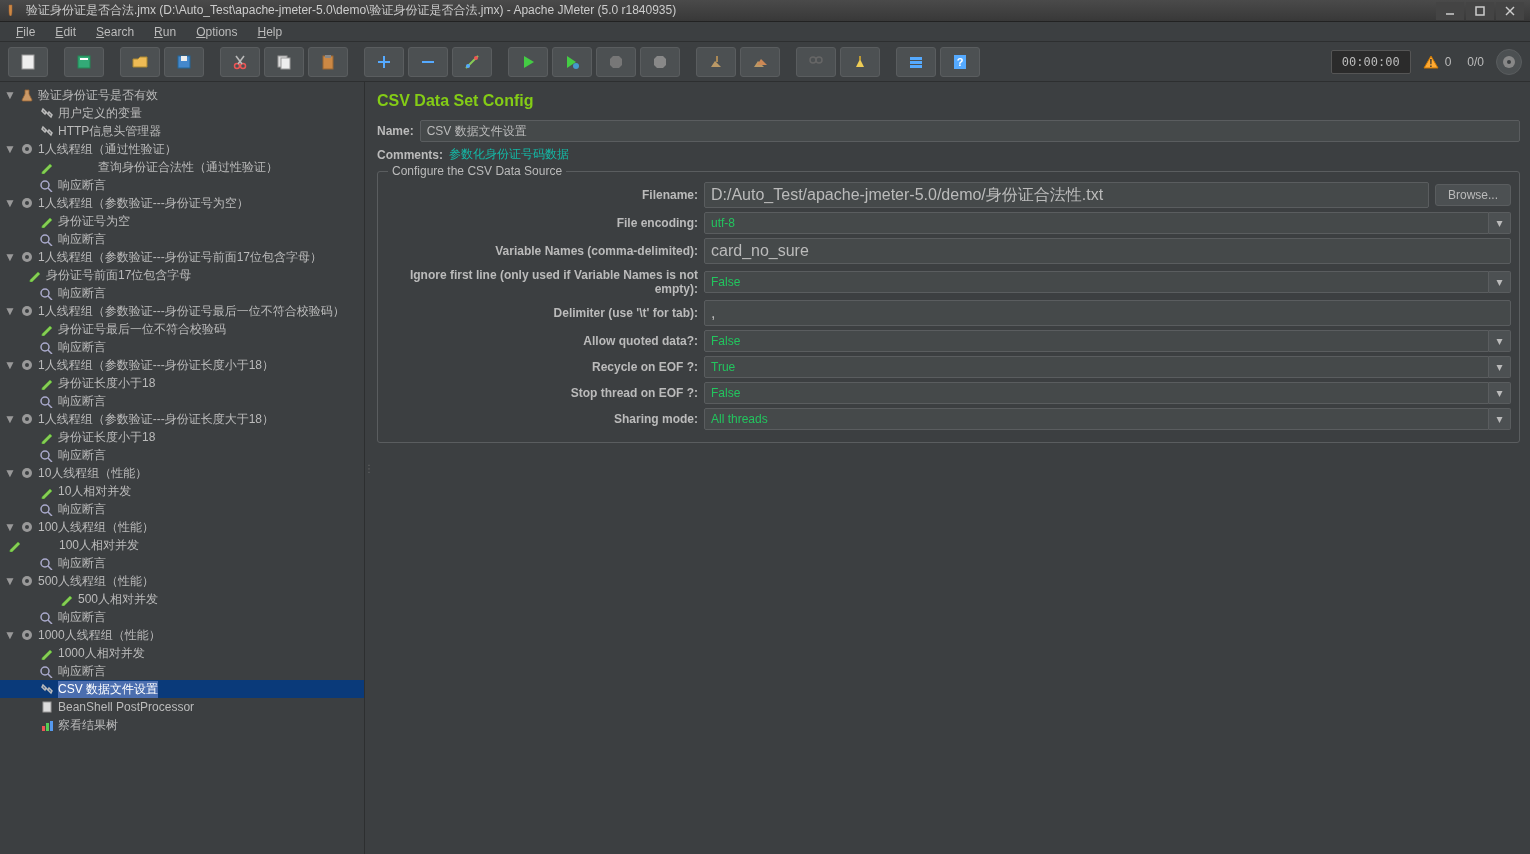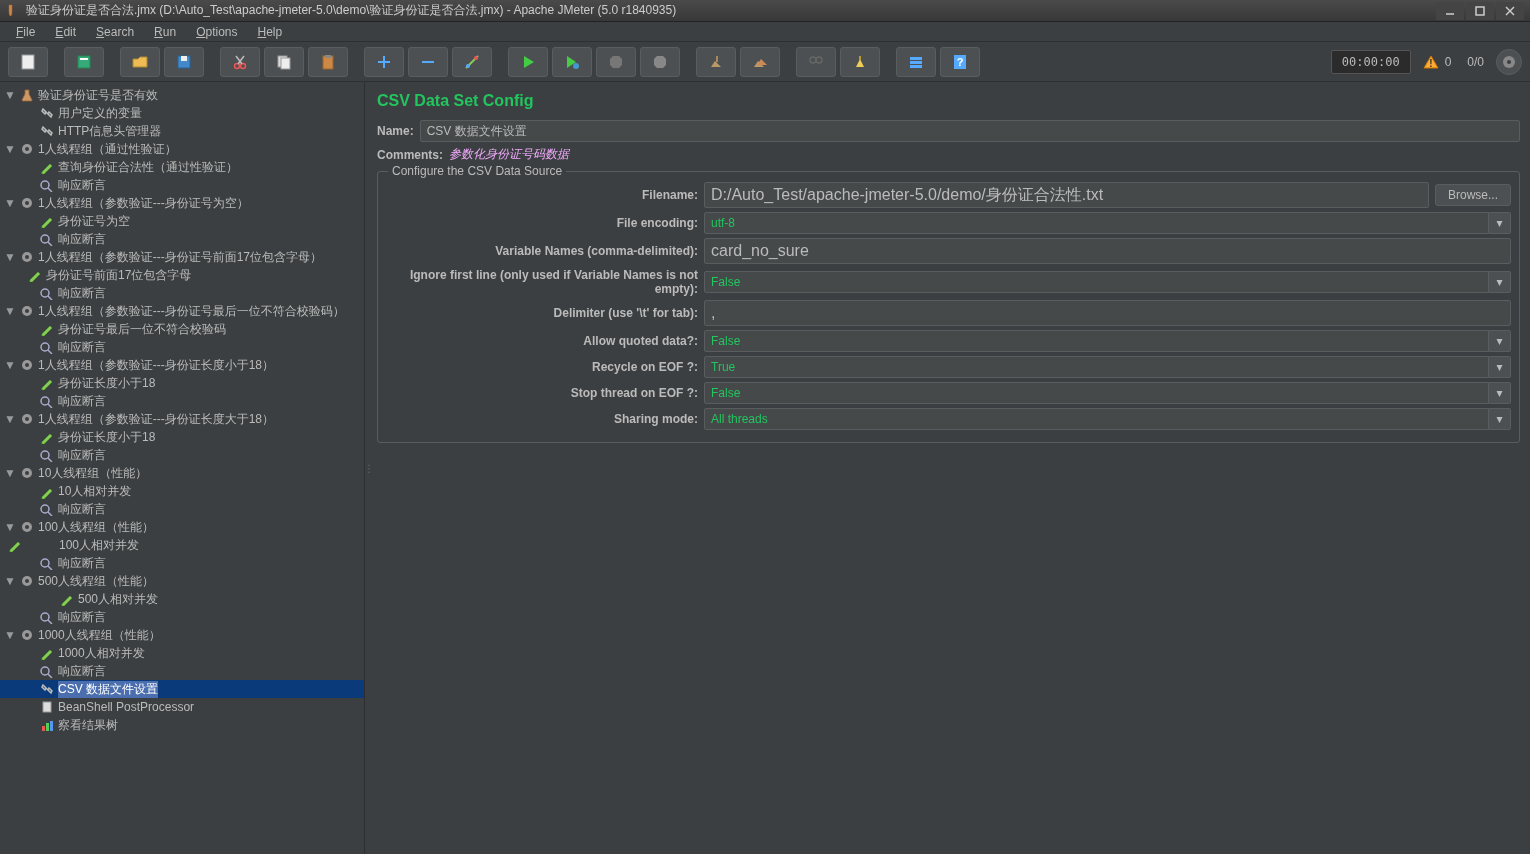--- a/index.html
+++ b/index.html
@@ -22,25 +22,25 @@
 .tree-panel { width: 365px; background: #3c3f41; overflow: auto; border-right: 1px solid #2d2f30; padding-top: 4px; }
 .tree-node { display: flex; align-items: center; height: 18px; padding-left: 4px; white-space: nowrap; cursor: pointer; }
 .tree-node.selected { background: #0a3a7a; }
 .tree-node.selected .node-label { background: #4b6eaf; color: #fff; }
 .tree-node .arrow { width: 12px; display: inline-block; color: #999; text-align: center; }
 .tree-node .node-icon { width: 16px; height: 16px; margin: 0 3px; display: flex; align-items: center; justify-content: center; }
 .tree-node .node-label { color: #bbbbbb; }
 .splitter { width: 8px; background: #3c3f41; display: flex; flex-direction: column; align-items: center; justify-content: center; cursor: col-resize; }
 .splitter .dots { color: #666; font-size: 10px; }
 .editor-panel { flex: 1; background: #3c3f41; padding: 10px 10px 10px 4px; overflow: auto; }
-.editor-title { font-size: 16px; font-weight: bold; color: #22c55e; margin-bottom: 10px; }
+.editor-title { font-size: 16px; font-weight: bold; color: #84cc16; margin-bottom: 10px; }
 .form-row { display: flex; align-items: center; margin-bottom: 4px; }
 .form-row .fld-label { font-weight: bold; color: #bbbbbb; margin-right: 6px; }
 .form-row input.text-input { flex: 1; background: #45494a; border: 1px solid #5a5d5f; color: #bbbbbb; padding: 3px 6px; border-radius: 2px; font-size: 12px; }
-.form-row .static-text { color: #f0abfc; font-style: italic; }
+.form-row .static-text { color: #14b8a6; }
 .csv-box { border: 1px solid #5a5d5f; border-radius: 3px; margin-top: 8px; padding: 10px 8px 8px 8px; position: relative; }
 .csv-box .box-title { position: absolute; top: -8px; left: 10px; background: #3c3f41; padding: 0 4px; color: #bbbbbb; font-size: 12px; }
 .csv-row { display: flex; align-items: center; margin-bottom: 4px; }
 .csv-row .csv-label { width: 318px; text-align: right; padding-right: 6px; font-weight: bold; color: #bbbbbb; }
 .csv-row .csv-input { flex: 1; background: #45494a; border: 1px solid #5a5d5f; color: #bbbbbb; padding: 3px 6px; border-radius: 2px; font-size: 16px; }
 .csv-row .csv-select { flex: 1; display: flex; }
 .csv-row .csv-select .sel-body { flex: 1; background: #45494a; border: 1px solid #5a5d5f; color: #22c55e; padding: 3px 6px; border-radius: 2px 0 0 2px; font-size: 12px; }
 .csv-row .csv-select .sel-arrow { width: 22px; background: #4c5052; border: 1px solid #5a5d5f; border-left: none; border-radius: 0 2px 2px 0; display: flex; align-items: center; justify-content: center; cursor: pointer; }
 .browse-btn { margin-left: 6px; padding: 3px 12px; background: #4c5052; border: 1px solid #5a5d5f; border-radius: 3px; color: #bbbbbb; cursor: pointer; }
 svg { display: block; }
@@ -262,21 +262,21 @@
       <div class="tree-node" style="padding-left: 4px;">
         <span class="arrow">▼</span>
         <span class="node-icon">
           <svg width="14" height="14">
             <circle cx="7" cy="7" r="5" fill="#999"></circle>
             <circle cx="7" cy="7" r="2" fill="#3c3f41"></circle>
           </svg>
         </span>
         <span class="node-label">1人线程组（通过性验证）</span>
       </div>
-      <div class="tree-node" style="padding-left: 36px;">
+      <div class="tree-node" style="padding-left: 36px; gap: 40px;">
         <span class="node-icon">
           <svg width="14" height="14">
             <path d="M2 12 L10 4 L12 6 L4 14 L2 14 Z" fill="#8c5" stroke="#5a3" stroke-width="0.7"></path>
           </svg>
         </span>
         <span class="node-label">查询身份证合法性（通过性验证）</span>
       </div>
       <div class="tree-node" style="padding-left: 36px;">
         <span class="node-icon">
           <svg width="14" height="14">

